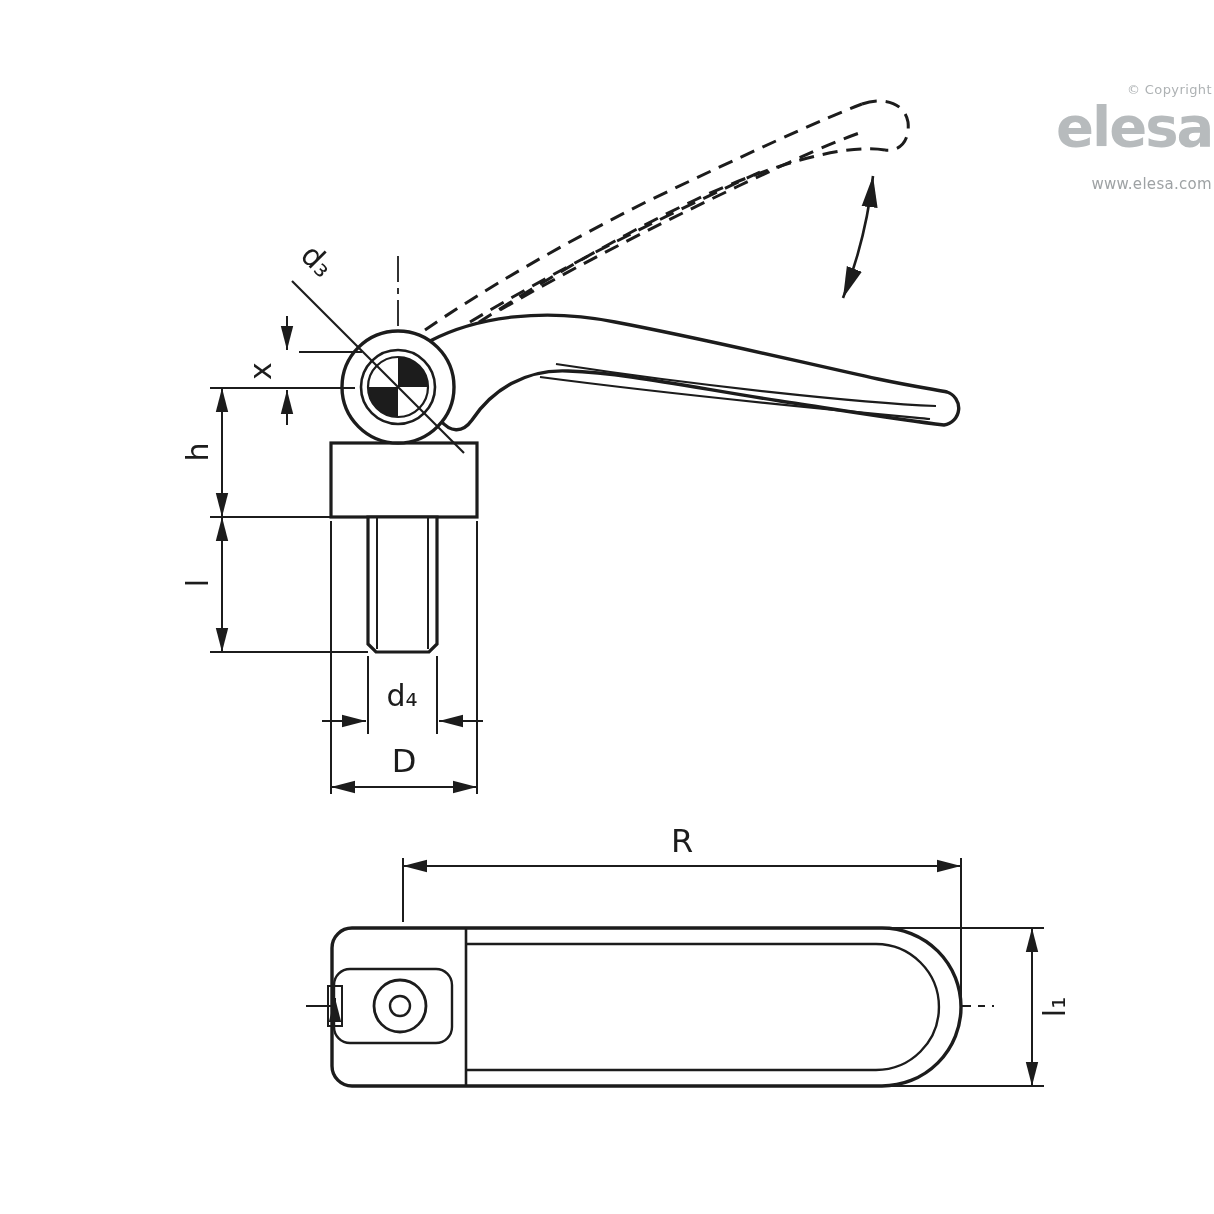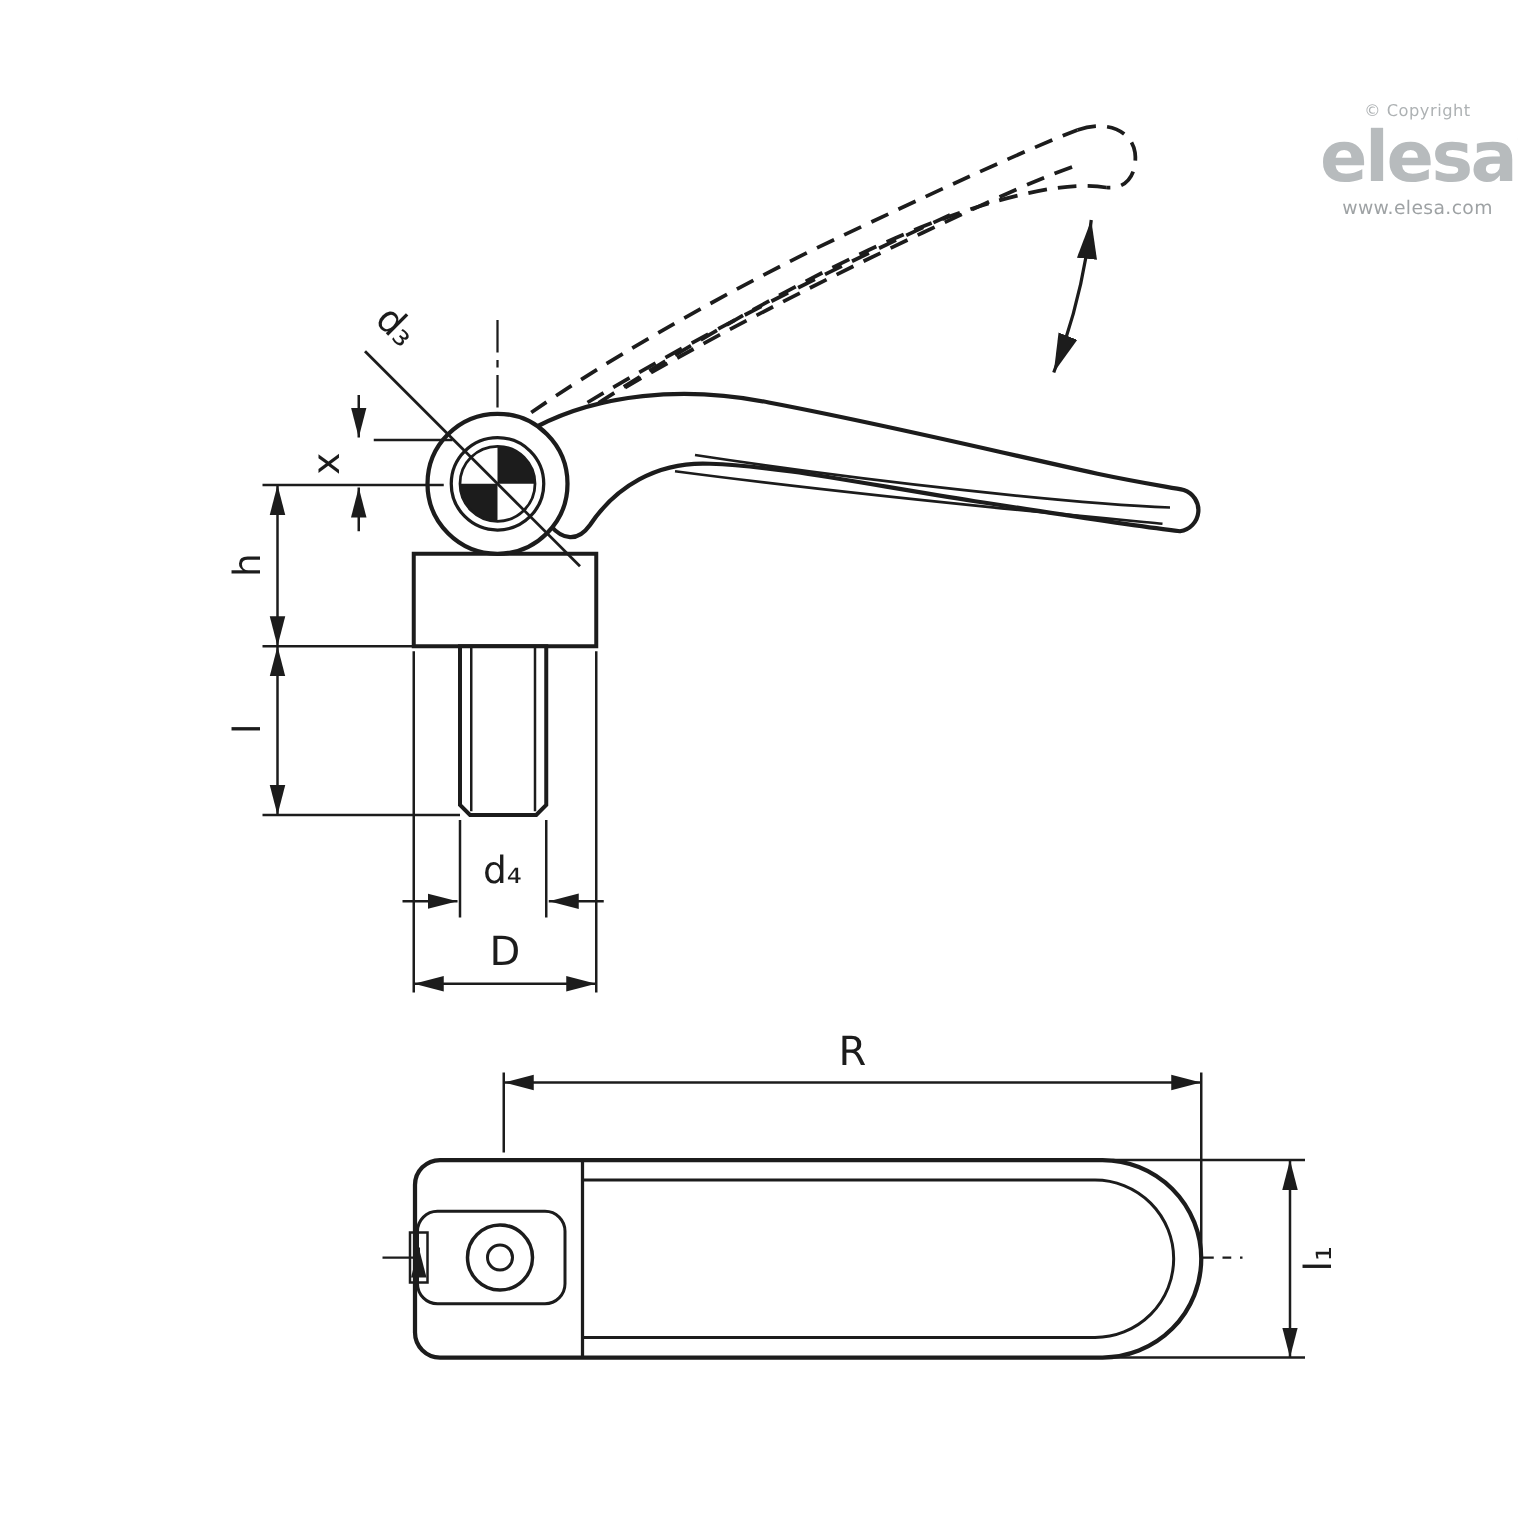--- a/index.html
+++ b/index.html
@@ -1,24 +1,24 @@
 <!DOCTYPE html>
 <html><head>
 <meta charset="utf-8">
 <style>
   html,body{margin:0;padding:0;background:#fff;}
   .stage{position:relative;width:1214px;height:1214px;background:#ffffff;overflow:hidden;
          font-family:"DejaVu Sans", sans-serif;}
   svg text{font-family:"DejaVu Sans", sans-serif;fill:#1c1c1c;}
-  .branding{position:absolute;left:1056px;top:82px;width:156px;text-align:center;}
+  .branding{position:absolute;left:1056px;top:82px;width:156px;text-align:right;}
   .branding .copyright{font-size:13px;color:#aeb2b4;letter-spacing:.4px;}
   .branding .logo{font-size:56px;font-weight:700;color:#b7bbbd;line-height:1.0;
                   letter-spacing:-2px;margin-top:2px;}
   .branding .logo sup{font-size:15px;vertical-align:28px;letter-spacing:0;}
-  .branding .website{font-size:15px;color:#9ea2a4;margin-top:2px;letter-spacing:.3px;}
+  .branding .website{font-size:15px;color:#9ea2a4;margin-top:20px;letter-spacing:.3px;}
 </style>
 </head>
 <body>
 
 <div class="stage">
 
   <div class="branding">
     <div class="copyright">© Copyright</div>
     <div class="logo"><span>elesa</span><sup>®</sup></div>
     <div class="website">www.elesa.com</div>

